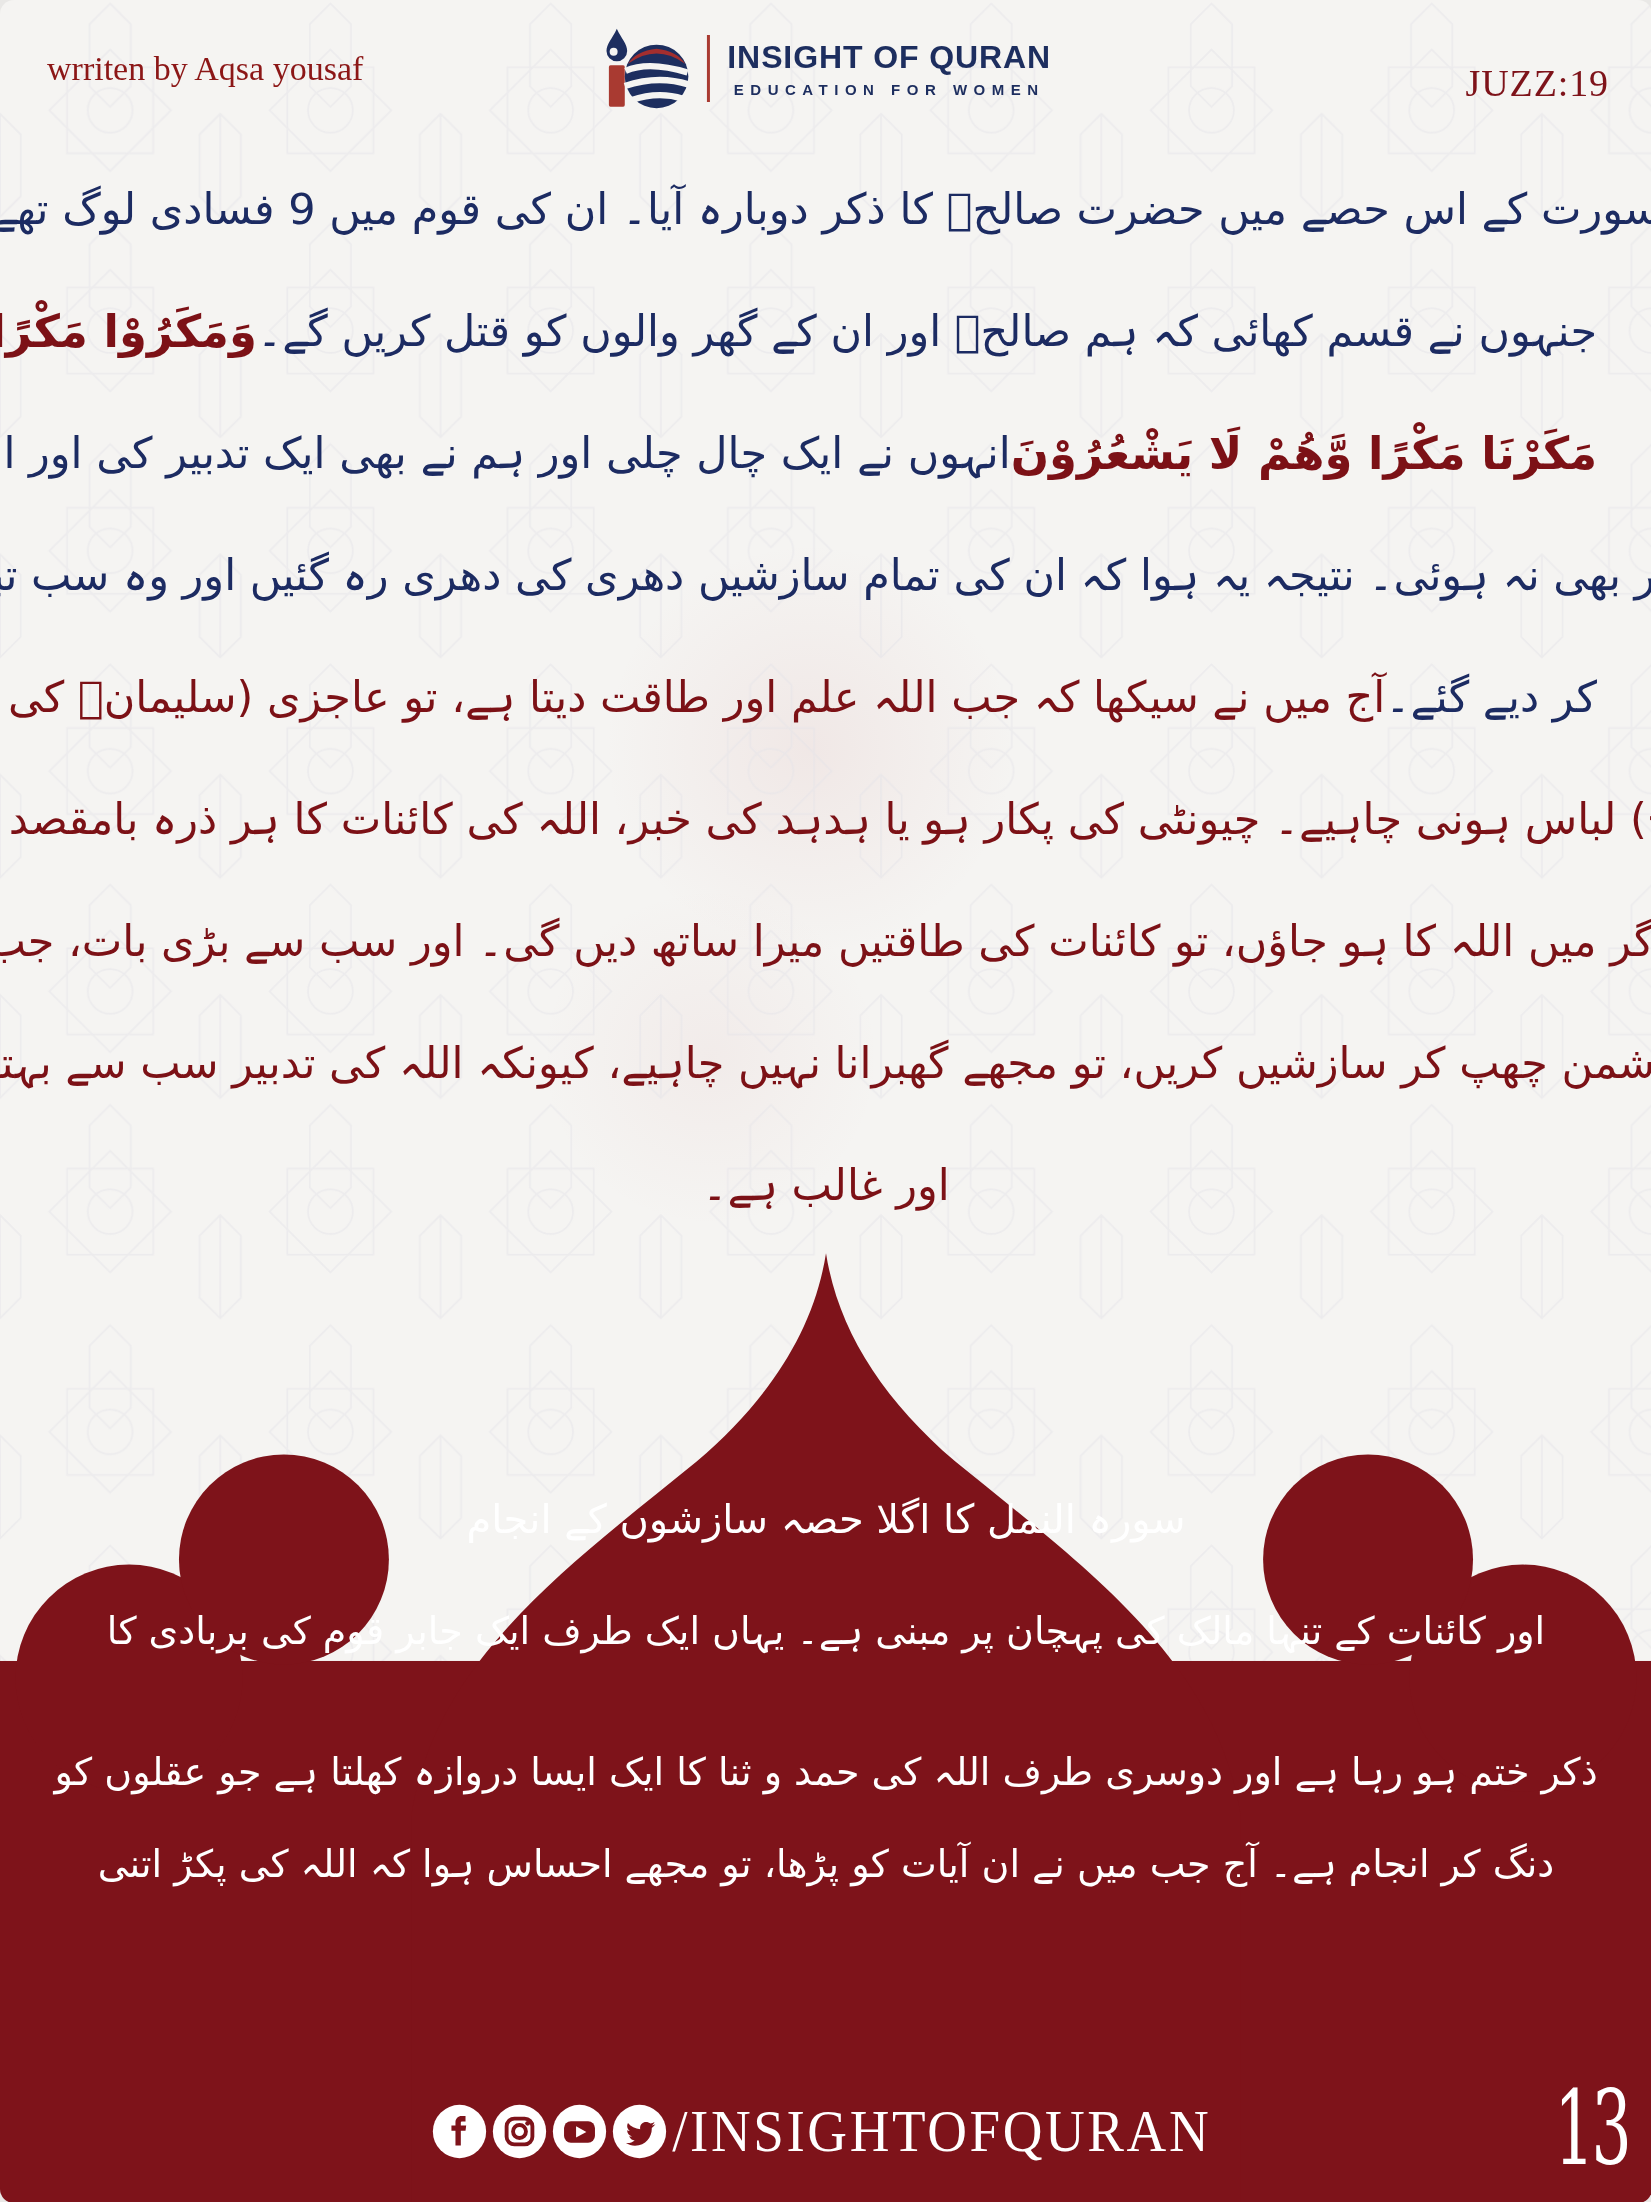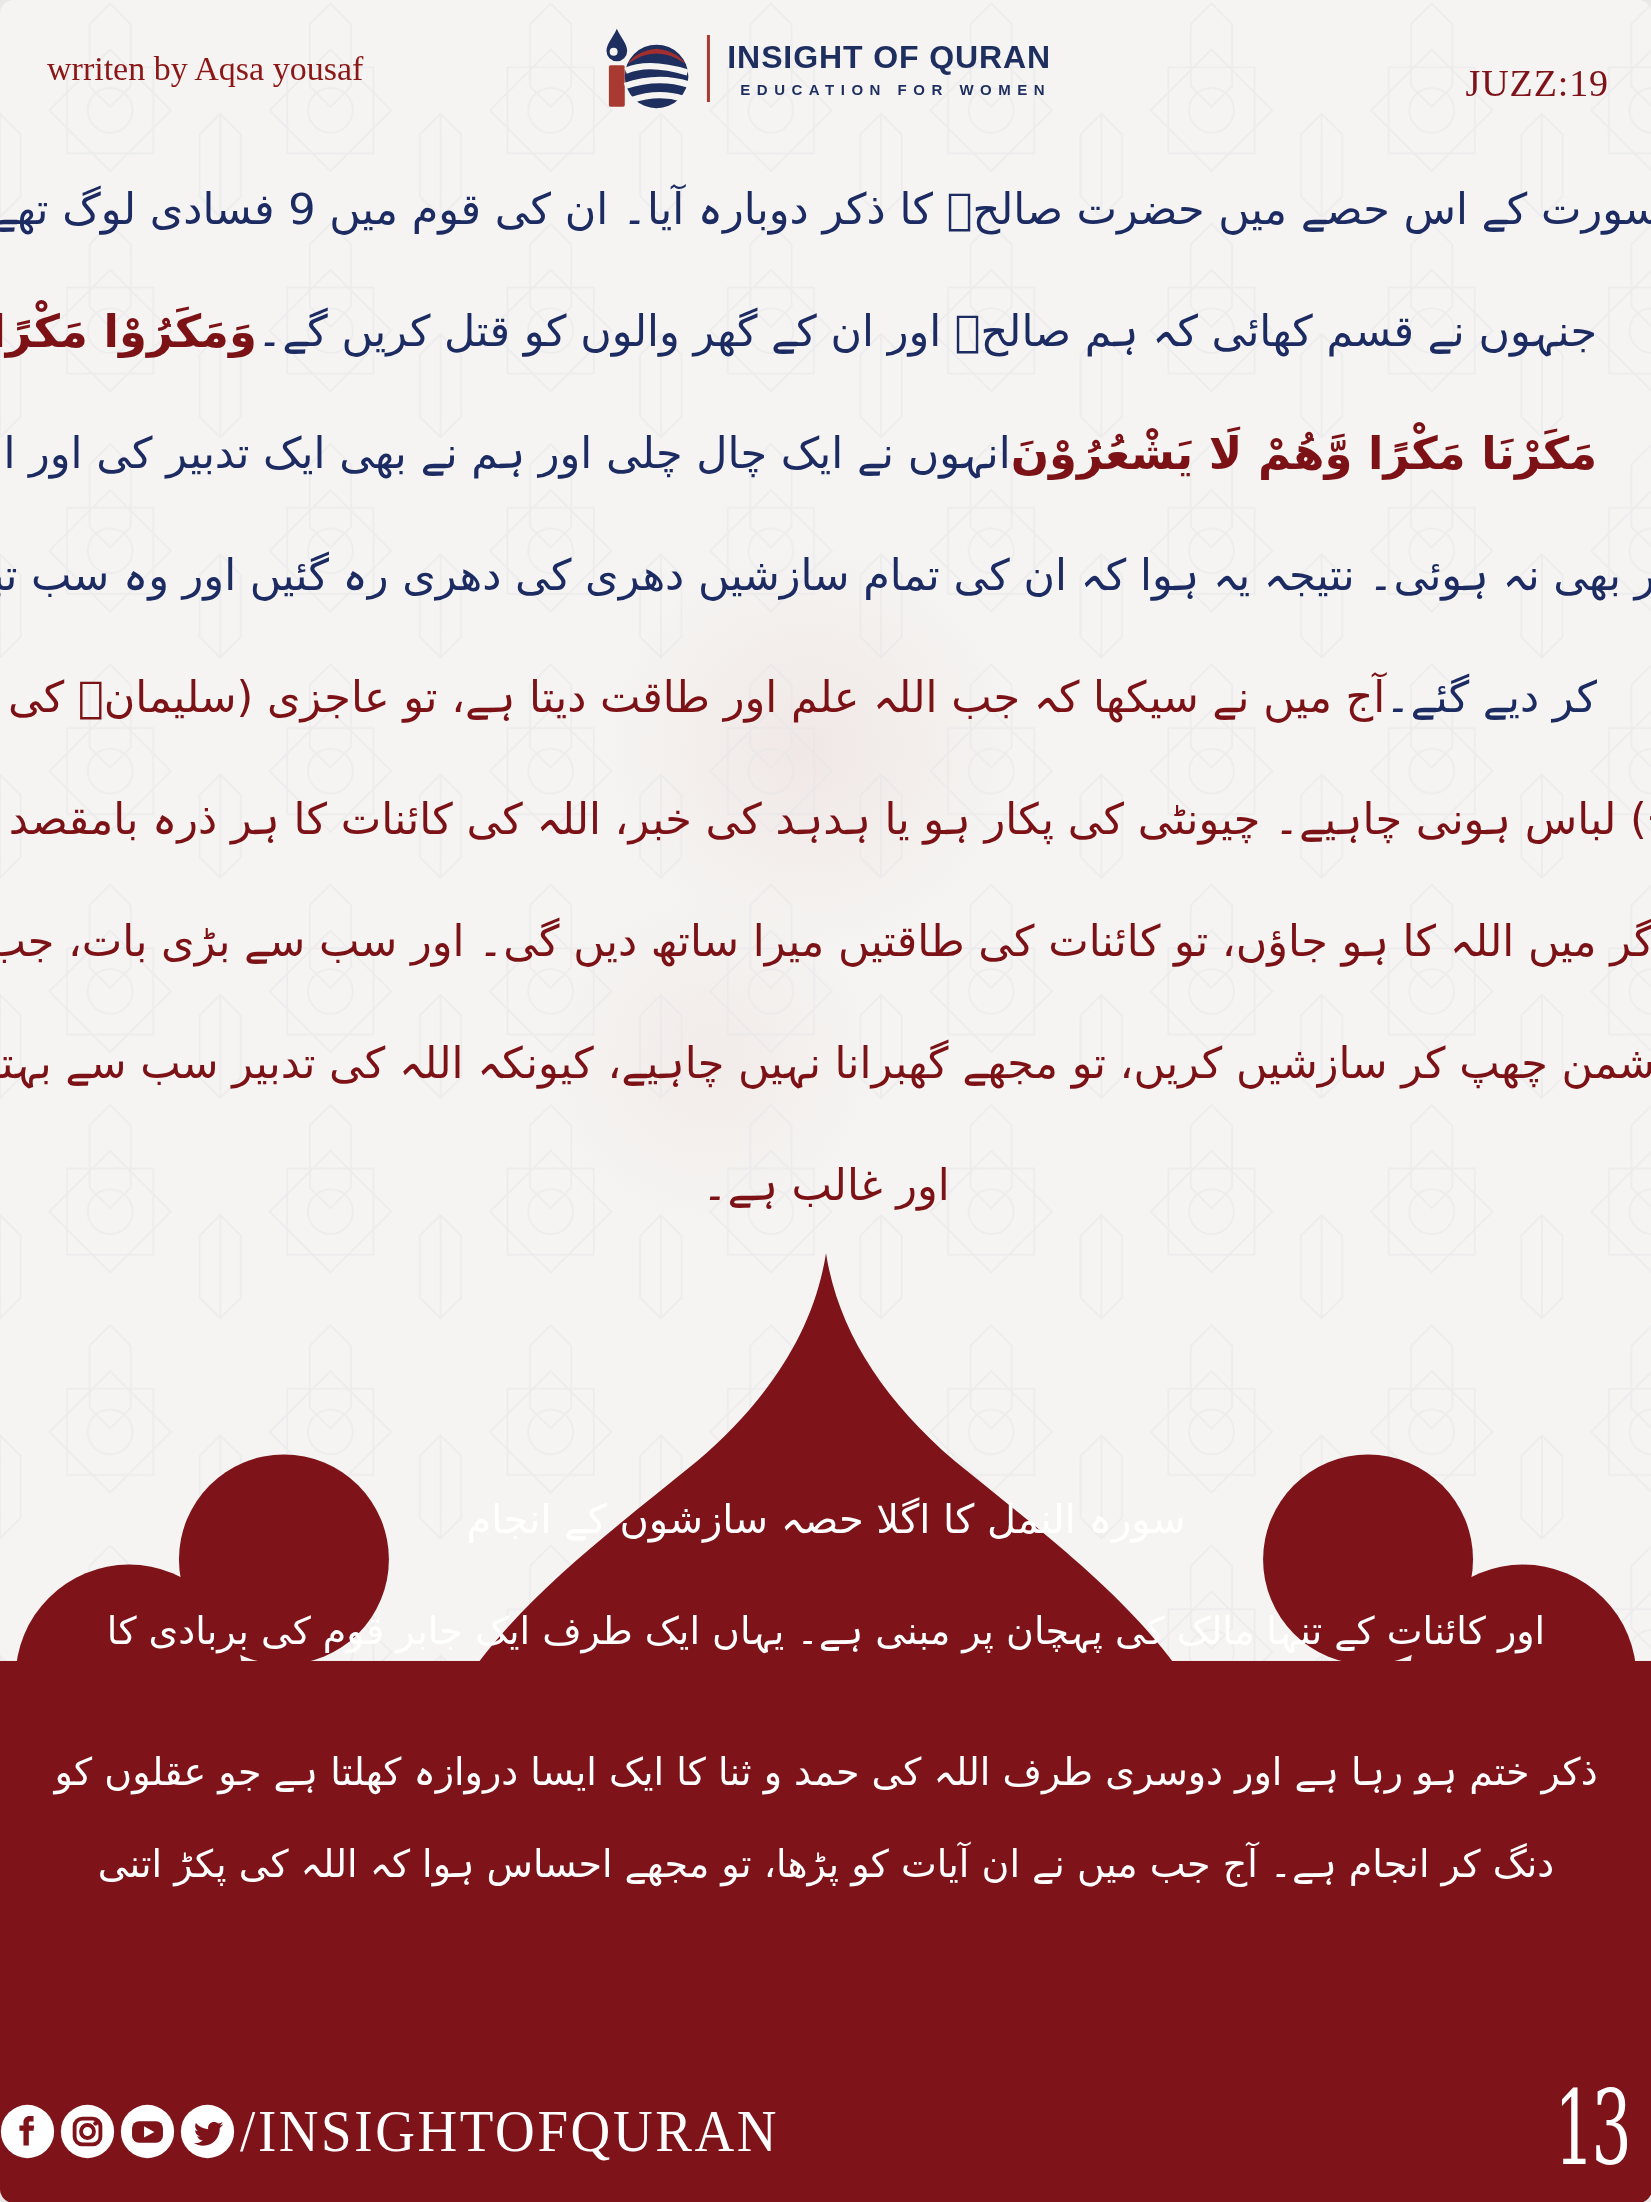--- a/index.html
+++ b/index.html
@@ -24,21 +24,21 @@
   .juzz{
     position:absolute;right:43px;top:44px;
     font-family:"Liberation Serif","DejaVu Serif",serif;
     font-size:38px;color:#7e131a;letter-spacing:0.9px;
   }
   .logo{
     position:absolute;left:50%;top:6.9px;transform:translateX(-50%);
     display:flex;align-items:center;gap:17px;
   }
   .logo-divider{width:3.4px;height:67px;background:#a93a31;}
-  .logo-texts{display:flex;flex-direction:column;align-items:flex-end;gap:5.2px;}
+  .logo-texts{display:flex;flex-direction:column;align-items:center;gap:5.2px;}
   .logo-title{
     font-family:"Liberation Sans",sans-serif;font-weight:bold;
     font-size:32px;color:#1d2e5f;letter-spacing:0.9px;white-space:nowrap;
   }
   .logo-subtitle{
     font-family:"Liberation Sans",sans-serif;font-weight:bold;
     font-size:15px;color:#1d2e5f;letter-spacing:6.5px;white-space:nowrap;
   }
 
   
@@ -63,21 +63,21 @@
   }
   .dome-title{top:248px;font-size:40px;}
   .dome-l1{top:361px;}
   .dome-l2{top:478px;margin-top:24px;}
   .dome-l3{top:594px;}
   .dome-l4{top:709px;}
 
   
   .footer{
     position:absolute;left:0;right:0;bottom:40px;
-    display:flex;align-items:center;gap:5px;
+    display:flex;align-items:center;justify-content:center;gap:5px;
   }
   .social-icon{width:55px;height:55px;flex:0 0 auto;}
   .handle{
     font-family:"Liberation Serif","DejaVu Serif",serif;
     font-size:55px;color:#ffffff;letter-spacing:2.6px;margin-right:8.6px;
     transform:scaleY(1.08);
   }
   .page-number{
     position:absolute;right:24px;bottom:15.5px;
     font-family:"DejaVu Serif",serif;font-size:102px;color:#ffffff;

